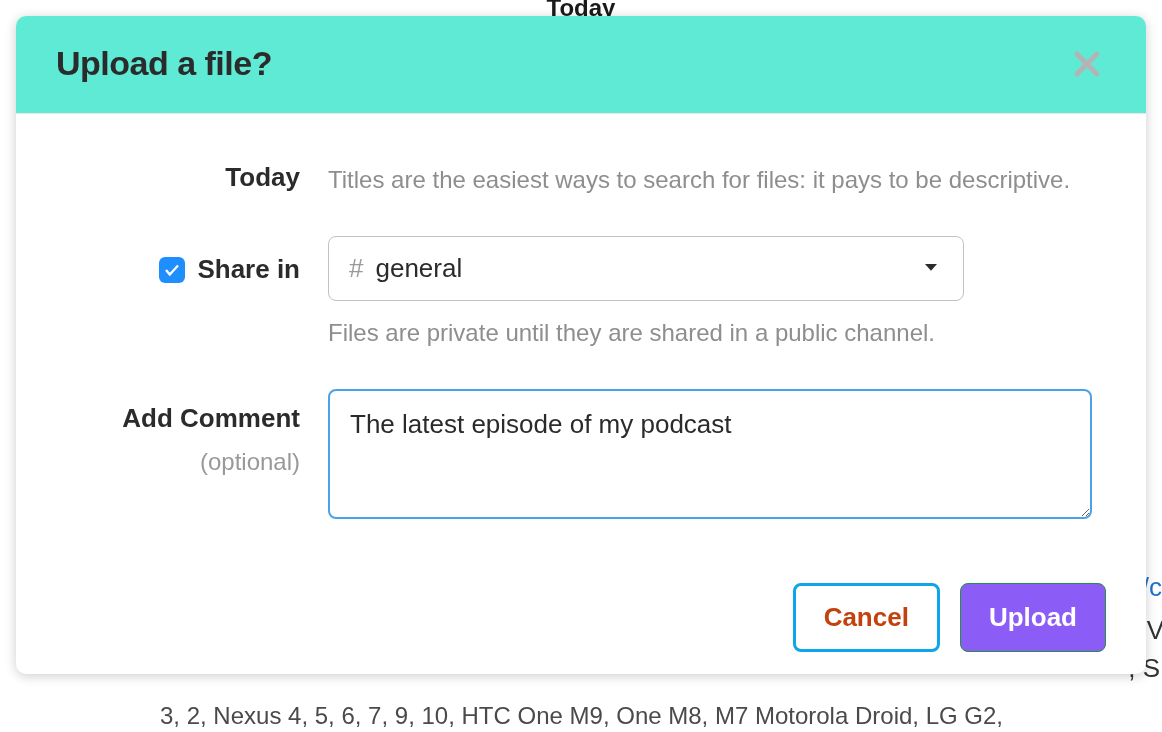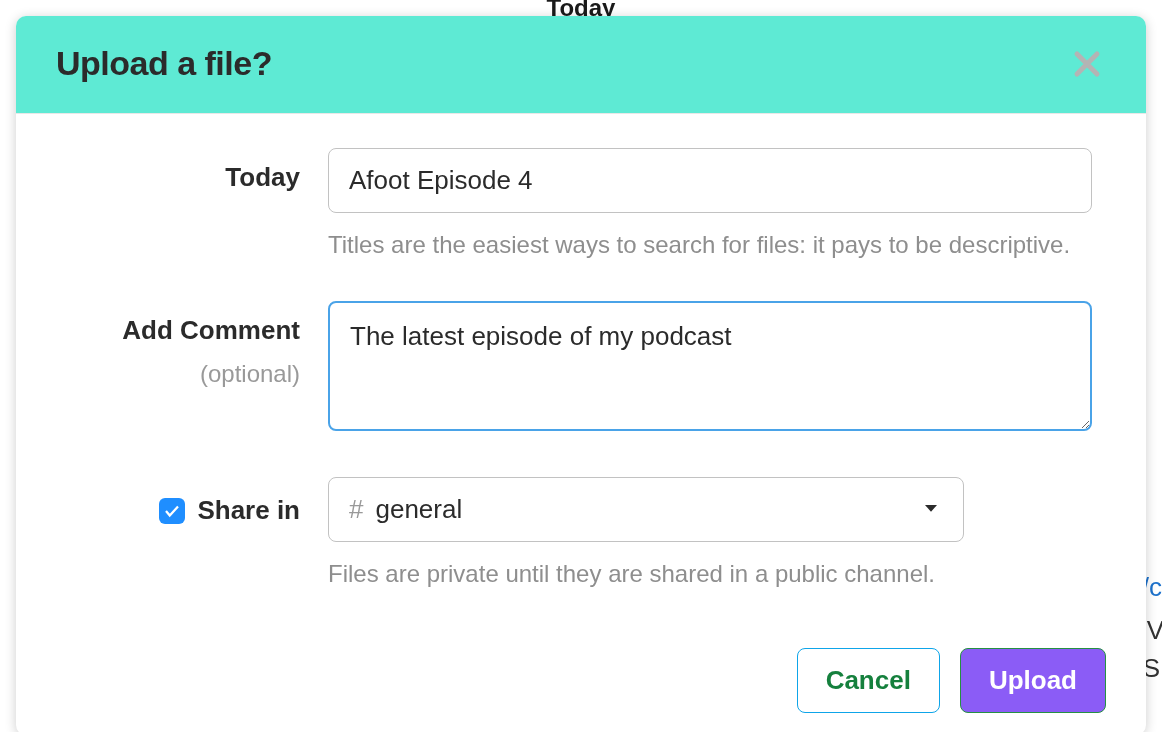--- a/index.html
+++ b/index.html
@@ -267,22 +267,22 @@
       padding: 16px 28px;
       font-size: 26px;
       font-weight: 700;
       border-radius: 8px;
       cursor: pointer;
       font-family: inherit;
     }
 
     .btn-cancel {
       background: white;
-      color: #15803d;
-      border: 1px solid #0ea5e9;
+      color: #c2410c;
+      border: 3px solid #0ea5e9;
     }
 
     .btn-upload {
       background: #8b5cf6;
       color: white;
       border: 1px solid #269043;
     }
   </style>
 </head>
 <body>
@@ -305,32 +305,21 @@
     </button>
   </div>
 
   <div class="modal-body">
 
     <div class="form-row">
       <div class="label-col">
         <span class="label-text">Today</span>
       </div>
       <div class="input-col">
-        <input type="text" class="text-input" value="Afoot Episode 4" style="">
         <div class="helper-text">Titles are the easiest ways to search for files: it pays to be descriptive.</div>
-      </div>
-    </div>
-
-    <div class="form-row">
-      <div class="label-col">
-        <span class="label-text">Add Comment</span>
-        <span class="label-optional">(optional)</span>
-      </div>
-      <div class="input-col">
-        <textarea class="comment-textarea" style="">The latest episode of my podcast</textarea>
       </div>
     </div>
 
     <div class="form-row share-row">
       <div class="label-col">
         <div class="checkbox-wrap">
           <button class="checkbox">
             <svg viewBox="0 0 24 24">
               <polyline points="4,12 9,18 20,6"></polyline>
             </svg>
@@ -347,19 +336,29 @@
           <span class="select-chevron">
             <svg viewBox="0 0 24 24">
                 <path d="M4 8 L12 17 L20 8 Z"></path>
               </svg>
           </span>
         </div>
         <div class="helper-text">Files are private until they are shared in a public channel.</div>
       </div>
     </div>
 
+    <div class="form-row">
+      <div class="label-col">
+        <span class="label-text">Add Comment</span>
+        <span class="label-optional">(optional)</span>
+      </div>
+      <div class="input-col">
+        <textarea class="comment-textarea" style="">The latest episode of my podcast</textarea>
+      </div>
+    </div>
+
   </div>
 
   <div class="modal-footer">
     <button class="btn btn-cancel">Cancel</button>
     <button class="btn btn-upload">Upload</button>
   </div>
 </div>
 
 </body></html>

